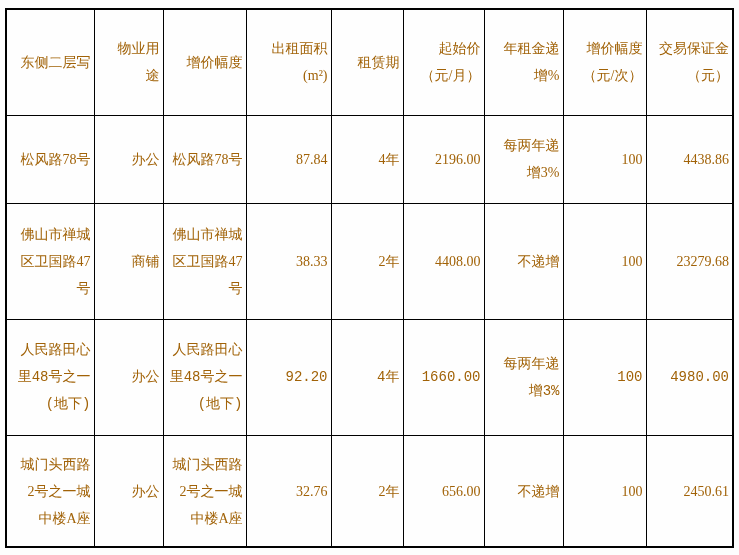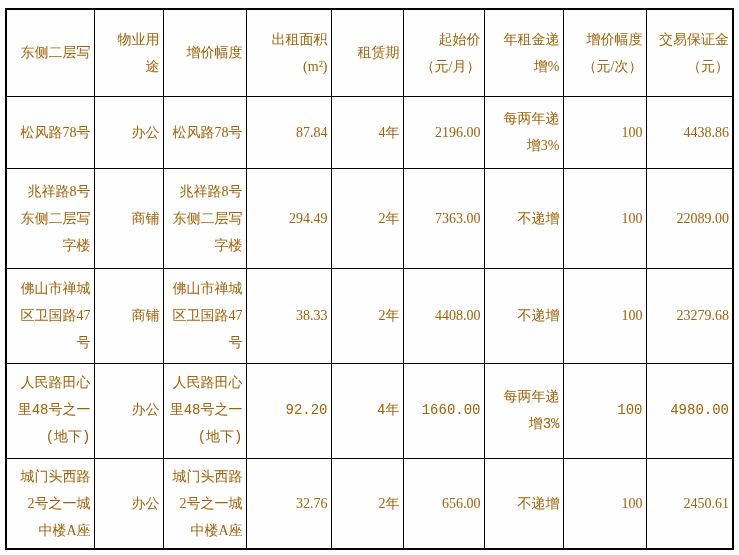--- a/index.html
+++ b/index.html
@@ -95,35 +95,20 @@
         <td>办公</td>
         <td>松风路78号</td>
         <td>87.84</td>
         <td>4年</td>
         <td>2196.00</td>
         <td>每两年递
 增3%</td>
         <td>100</td>
         <td>4438.86</td>
       </tr>
-      <tr class="r1">
-        <td>兆祥路8号
-东侧二层写
-字楼</td>
-        <td>商铺</td>
-        <td>兆祥路8号
-东侧二层写
-字楼</td>
-        <td>294.49</td>
-        <td>2年</td>
-        <td>7363.00</td>
-        <td>不递增</td>
-        <td>100</td>
-        <td>22089.00</td>
-      </tr>
       <tr class="r2">
         <td>佛山市禅城
 区卫国路47
 号</td>
         <td>商铺</td>
         <td>佛山市禅城
 区卫国路47
 号</td>
         <td>38.33</td>
         <td>2年</td>

